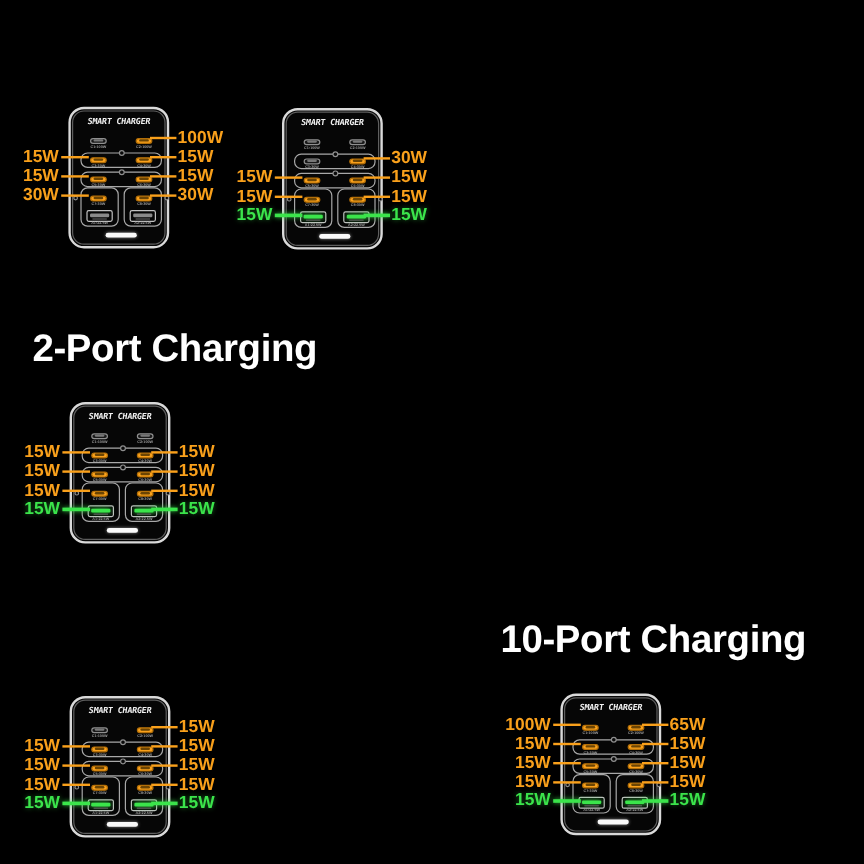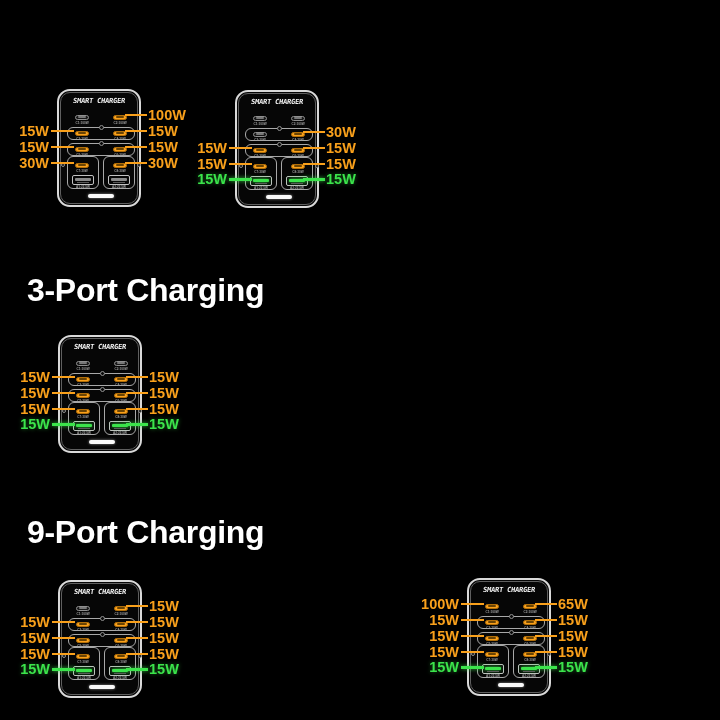--- a/index.html
+++ b/index.html
@@ -45,22 +45,22 @@
   .callout-line.green{height:3px;background:#3BE44B;box-shadow:0 0 4px rgba(59,228,75,.85);}
   .callout-label{position:absolute;font-size:14.5px;font-weight:bold;line-height:15px;
          white-space:nowrap;}
   .callout-label.orange{color:#F9A01B;}
   .callout-label.green{color:#3BE44B;text-shadow:0 0 4px rgba(59,228,75,.45);}
 </style>
 </head>
 <body>
 
 <div id="stage">
-  <div class="section-heading" style="left:27px;top:272px;">3-Port Charging</div>
-  <div class="section-heading" style="left:27px;top:514px;">9-Port Charging</div>
+  <div class="section-heading" style="left:27px;top:272px;">2-Port Charging</div>
+  <div class="section-heading" style="left:417px;top:514px;">10-Port Charging</div>
 <div class="charger" style="left: 57px; top: 89px;">
       <div class="charger-inner"></div>
       <div class="brand">SMART CHARGER</div>
       <div class="pair-box" style="top: 36px;"></div>
       <div class="notch" style="top: 33.5px;"></div>
       <div class="pair-box" style="top: 52px;"></div>
       <div class="notch" style="top: 49.5px;"></div>
       <div class="bottom-box" style="left: 8px;"></div>
       <div class="bottom-box" style="left: 44px;"></div>
       <div class="side-dot" style="left: 2px;"></div>

